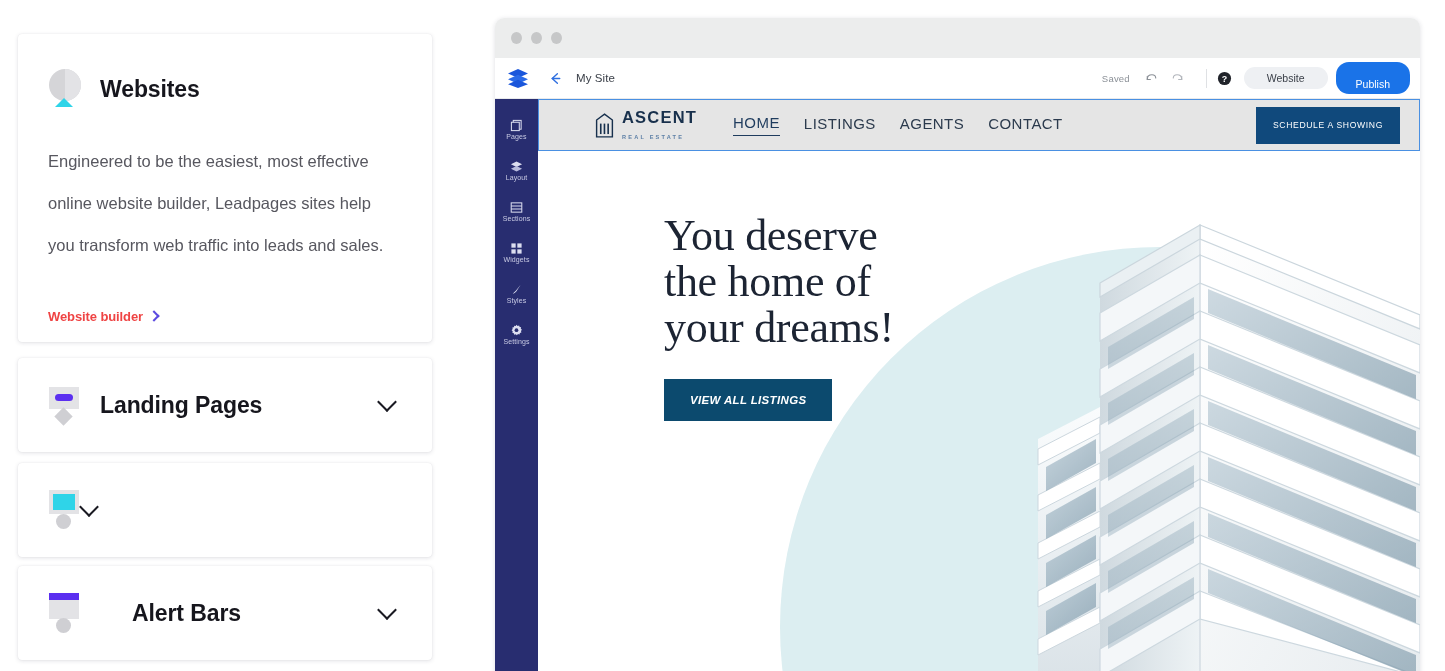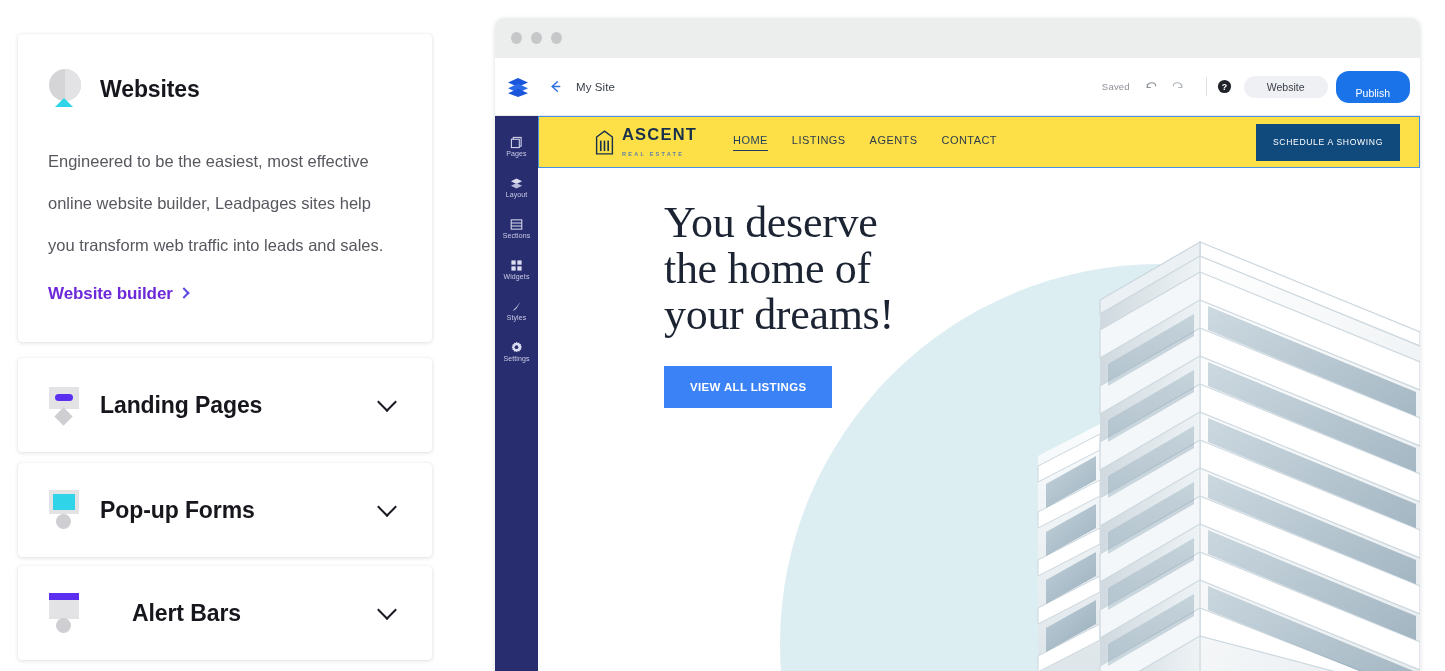--- a/index.html
+++ b/index.html
@@ -64,24 +64,24 @@
     font-size: 16.5px;
     line-height: 42px;
     color: #57575f;
     max-width: 352px;
   }
 
   .card-link {
     display: inline-flex;
     align-items: center;
     gap: 7px;
-    margin-top: 18px;
-    font-size: 17px;
+    margin-top: 43px;
+    font-size: 13px;
     font-weight: 700;
-    color: #6d28d9;
+    color: #ef4444;
     text-decoration: none;
     letter-spacing: -0.1px;
   }
   .card-link .chev-r {
     display: inline-block;
     width: 8px; height: 8px;
     border-right: 2.4px solid #5b4ae0;
     border-bottom: 2.4px solid #5b4ae0;
     transform: rotate(-45deg);
     position: relative;
@@ -193,21 +193,21 @@
     background: #eceded;
     display: flex;
     align-items: center;
     padding-left: 16px;
     gap: 9px;
   }
   .tb-dot { width: 11px; height: 12px; border-radius: 50%; background: #c6c7c8; }
 
   
   #app-toolbar {
-    height: 58px;
+    height: 41px;
     background: #ffffff;
     display: flex;
     align-items: center;
     padding: 0 10px 0 12px;
     border-bottom: 1px solid #e9eaec;
   }
   .lp-logo { width: 22px; height: 20px; flex: 0 0 22px; margin-right: 18px; }
   .back-arrow {
     width: 17px; height: 17px; flex: 0 0 17px; margin-right: 12px; cursor: pointer;
   }
@@ -246,39 +246,39 @@
   }
   .sb-item .sb-ico { width: 13px; height: 13px; }
   .sb-item .sb-lbl { font-size: 7px; color: #c9cbe4; letter-spacing: .1px; }
 
   #canvas { flex: 1; background: #ffffff; position: relative; overflow: hidden; }
 
   
   #site-header-wrap { position: relative; }
   #site-header {
     height: 52px;
-    background: #fde047;
+    background: #e5e5e5;
     border: 1.6px solid #4a90e2;
     display: flex; align-items: center;
     padding: 0 19px 0 56px;
   }
   #brand { display: flex; align-items: center; gap: 8px; margin-right: 36px; }
   .brand-bldg { width: 19px; height: 25px; flex: 0 0 19px; }
   .brand-txt { line-height: 1; }
   .brand-main {
     font-size: 16.5px; font-weight: 700; color: #18304c;
     letter-spacing: 1.2px;
   }
   .brand-sub {
     font-size: 5.6px; font-weight: 700; color: #5c7fa6;
     letter-spacing: 2.2px; margin-top: 2px;
   }
   #site-nav { display: flex; gap: 24px; align-items: center; }
   .nav-link {
-    font-size: 11px; color: #2b3a4d; letter-spacing: .45px;
+    font-size: 15px; color: #2b3a4d; letter-spacing: .45px;
     text-decoration: none; padding-bottom: 4px; cursor: pointer;
   }
   .nav-link.active {
     color: #1f3c5e; border-bottom: 1.4px solid #1f3c5e;
   }
   #btn-schedule {
     margin-left: auto;
     background: #10497c; color: #ffffff;
     font-size: 8.6px; letter-spacing: .65px;
     border: none; height: 37px; padding: 0 17px; cursor: pointer;
@@ -306,45 +306,46 @@
   #hero-photo {
     position: absolute;
     right: 0; bottom: 0;
     width: 470px; height: 500px;
     overflow: hidden;
   }
   #hero-photo svg { display: block; }
 
   #hero-copy {
     position: absolute;
-    left: 126px; top: 32px;
+    left: 126px; top: 62px;
     width: 330px;
     z-index: 4;
   }
   #hero-title {
     font-family: "Liberation Serif", serif;
     font-size: 44px;
     line-height: 46px;
     color: #1c2433;
     font-weight: 400;
     letter-spacing: -0.3px;
   }
   #hero-sub {
     margin-top: 28px;
     font-size: 12.5px;
     line-height: 19px;
     color: #2b3342;
     max-width: 260px;
   }
   #btn-listings {
     margin-top: 28px;
-    background: #3b82f6; color: #ffffff;
+    background: #0c4a6e; color: #ffffff;
     font-size: 11.5px; font-weight: 700; letter-spacing: .35px;
     border: none; height: 42px; padding: 0 26px; cursor: pointer;
     font-family: "Liberation Sans", sans-serif;
+    font-style: italic;
   }
 </style>
 </head>
 <body>
 
 <div id="root">
 
   <div id="left-panel">
 
     <div class="acc-card" id="card-websites">
@@ -371,21 +372,20 @@
       <span class="card-title">Landing Pages</span>
       <span class="chev-down"></span>
     </div>
 
     <div class="acc-card acc-collapsed" id="card-popup">
       <span class="picon">
         <span class="ic-pf-rect"></span>
         <span class="ic-pf-fill"></span>
         <span class="ic-pf-dot"></span>
       </span>
-      <span class="card-title">Pop-up Forms</span>
       <span class="chev-down"></span>
     </div>
 
     <div class="acc-card acc-collapsed" id="card-alert">
       <span class="picon">
         <span class="ic-ab-rect"></span>
         <span class="ic-ab-bar"></span>
         <span class="ic-ab-dot"></span>
       </span>
       <span class="card-title">Alert Bars</span>

